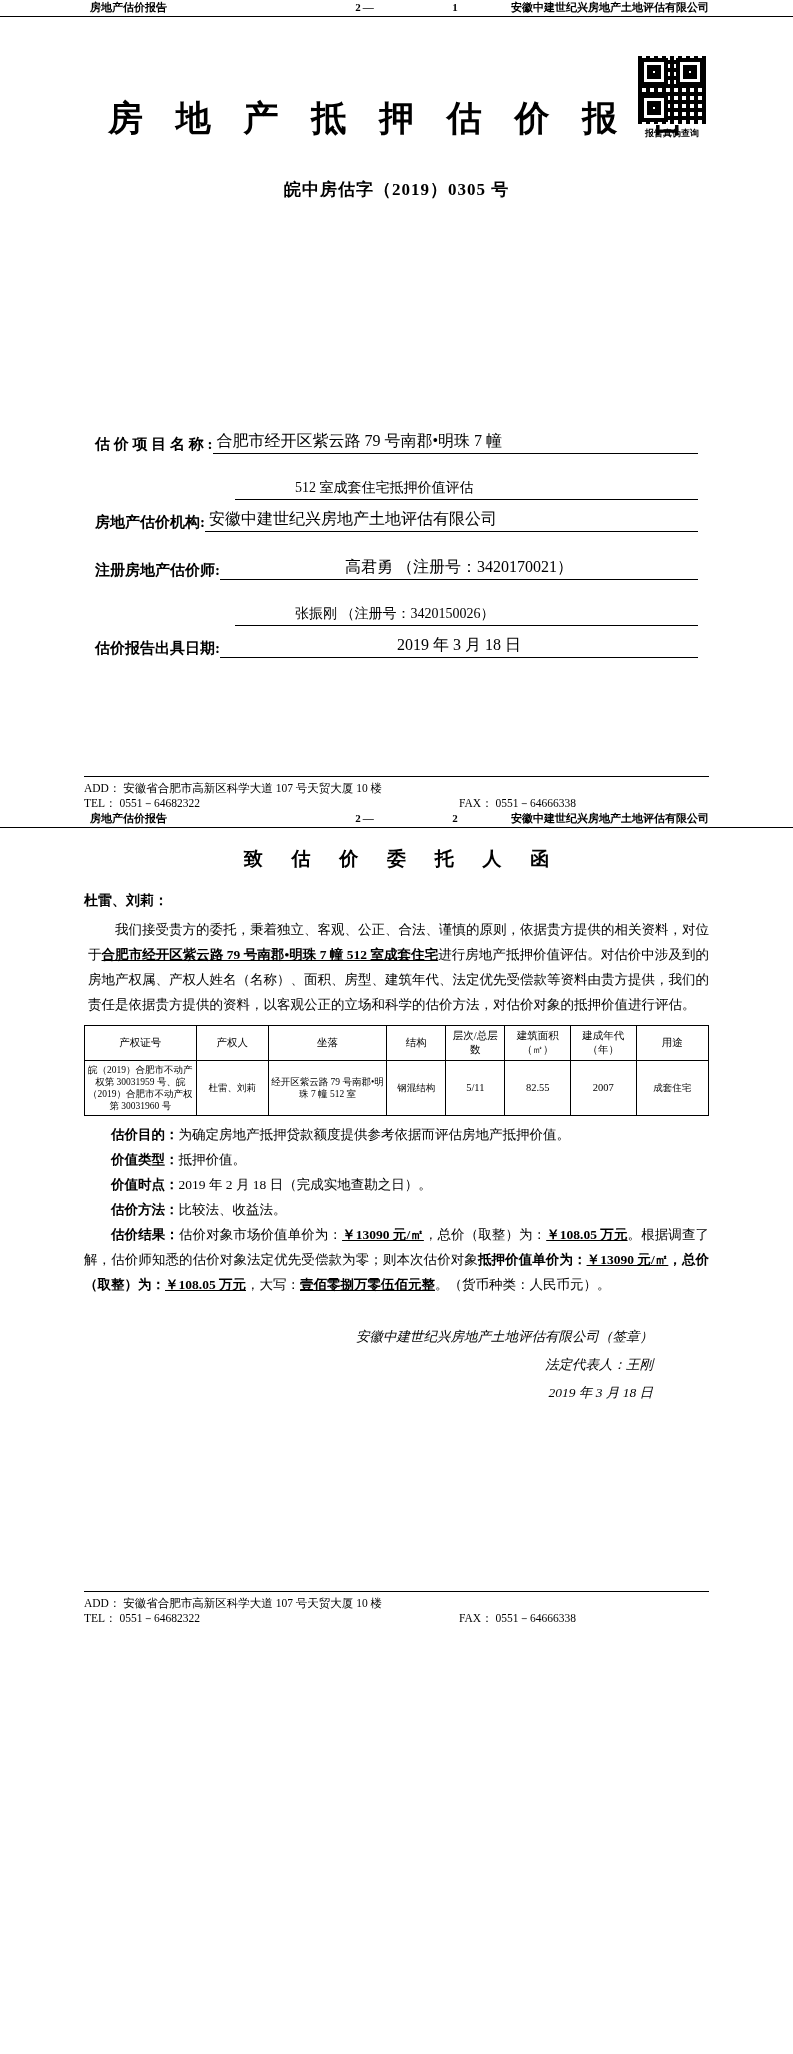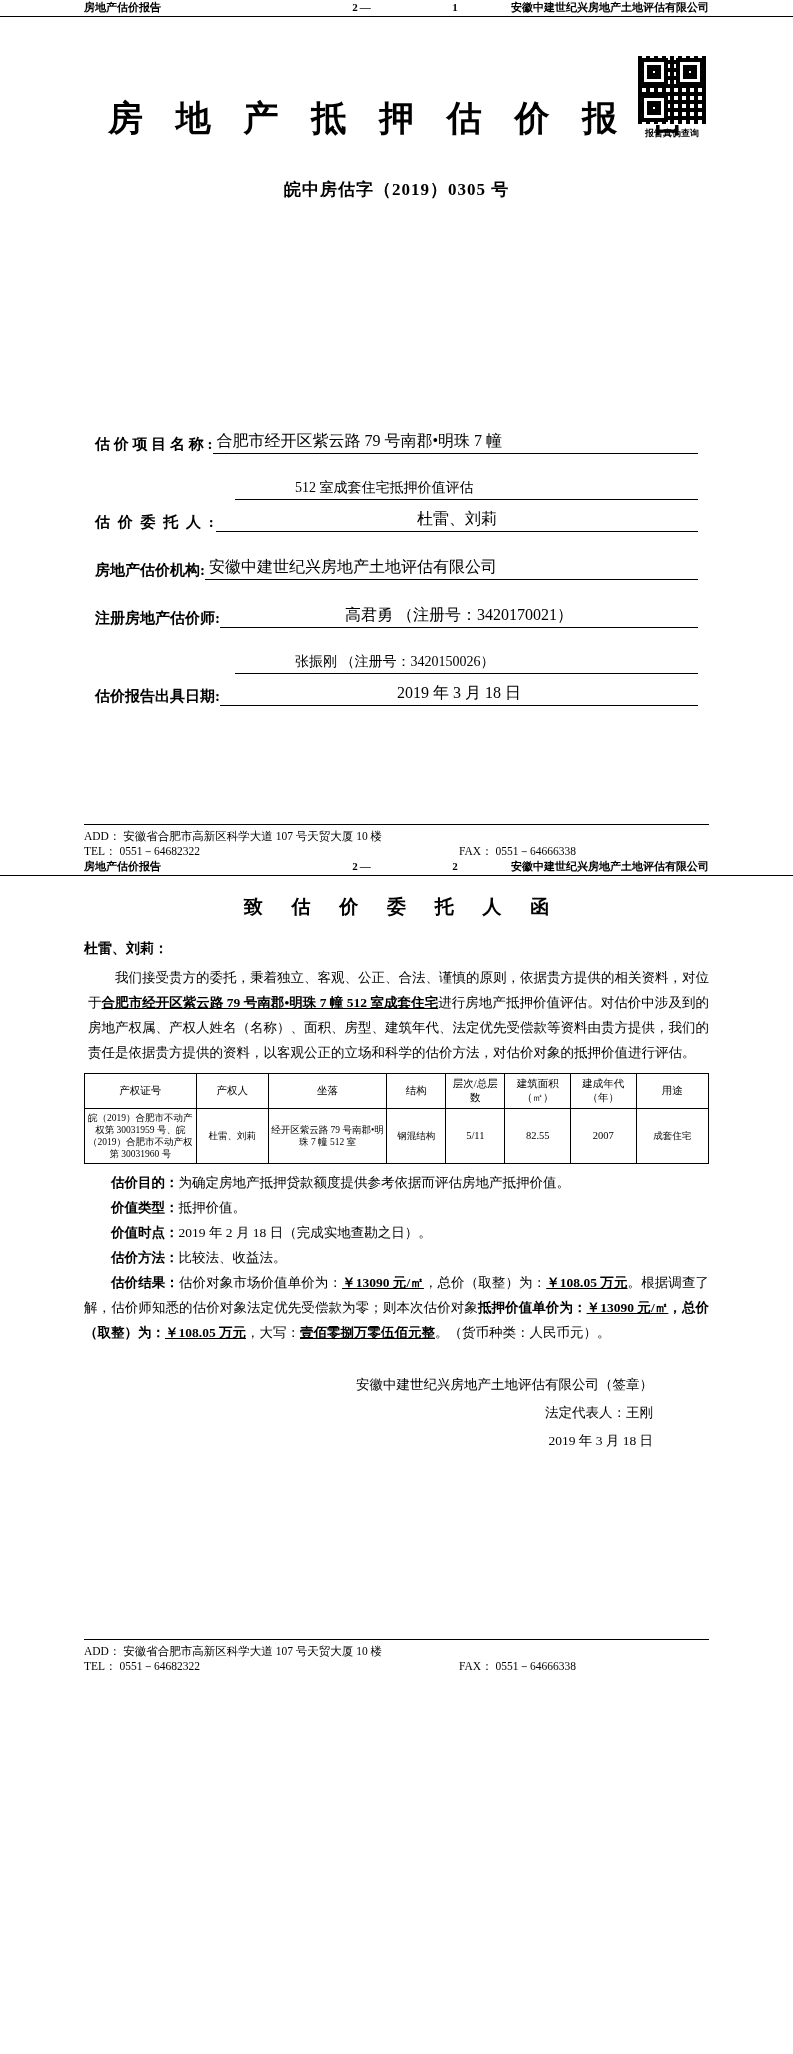--- a/index.html
+++ b/index.html
@@ -26,21 +26,21 @@
   .runbar {
     display: flex;
     align-items: flex-end;
     font-size: 11px;
     line-height: 14px;
     font-weight: bold;
     padding: 0 84px 2px 84px;
     border-bottom: 1px solid #000;
     letter-spacing: 0px;
   }
-  .runbar .left { width: 200px; }
+  .runbar .left { width: 200px; margin-left: 6px; }
   .runbar .mid  { flex: 1; text-align: center; letter-spacing: 2px; }
   .runbar .pg   { width: 28px; text-align: center; }
   .runbar .right { width: 240px; text-align: right; }
 
   
   .qr-wrap {
     position: absolute;
     right: 84px;
     top: 55px;
     width: 74px;
@@ -203,21 +203,21 @@
   table.info td.small { font-size: 9.5px; line-height: 12px; }
 
   .kv { margin: 0; text-indent: 2em; }
   .sign {
     margin-top: 26px;
     text-align: right;
     padding-right: 56px;
     font-size: 13.5px;
     line-height: 28px;
   }
-  .sign div { white-space: nowrap; }
+  .sign div { white-space: nowrap; font-style: italic; }
 
   .bottom-footer {
     margin: 34px 84px 0 84px;
     border-top: 1px solid #000;
     padding-top: 4px;
     font-size: 11.5px;
     line-height: 15px;
   }
   .bottom-footer .row2 { display: flex; }
   .bottom-footer .row2 .a { flex: 1; }
@@ -250,24 +250,20 @@
 
     <div class="fld">
       <div class="lab tight">估 价 项 目 名 称 :</div>
       <div class="val left">合肥市经开区紫云路 79 号南郡•明珠 7 幢</div>
     </div>
     <div class="cont-line">
       <div class="pad"></div>
       <div class="val indent">512 室成套住宅抵押价值评估</div>
     </div>
 
-    <div class="fld">
-      <div class="lab">估 价 委 托 人 :</div>
-      <div class="val">杜雷、刘莉</div>
-    </div>
 
     <div class="fld">
       <div class="lab tight">房地产估价机构:</div>
       <div class="val left">安徽中建世纪兴房地产土地评估有限公司</div>
     </div>
 
     <div class="fld">
       <div class="lab tight">注册房地产估价师:</div>
       <div class="val">高君勇 （注册号：3420170021）</div>
     </div>

